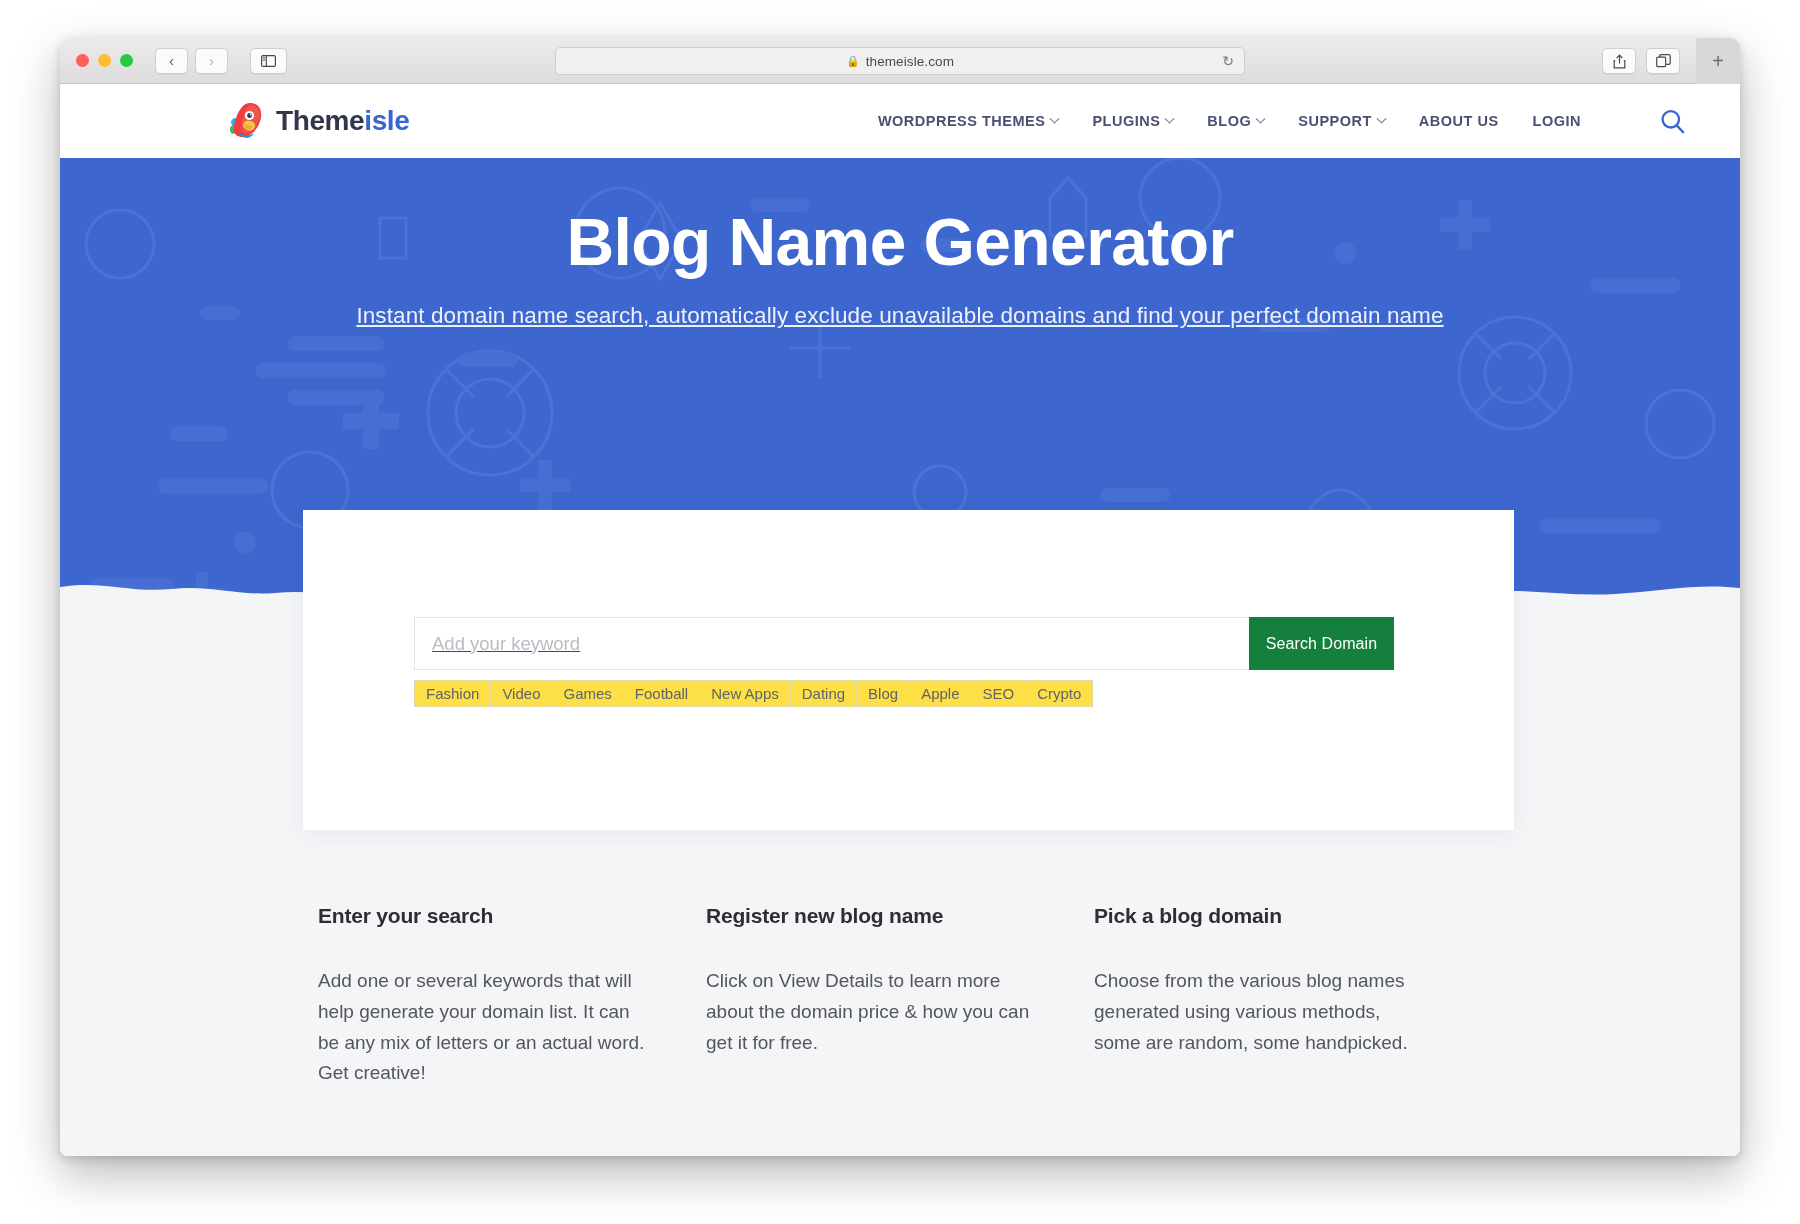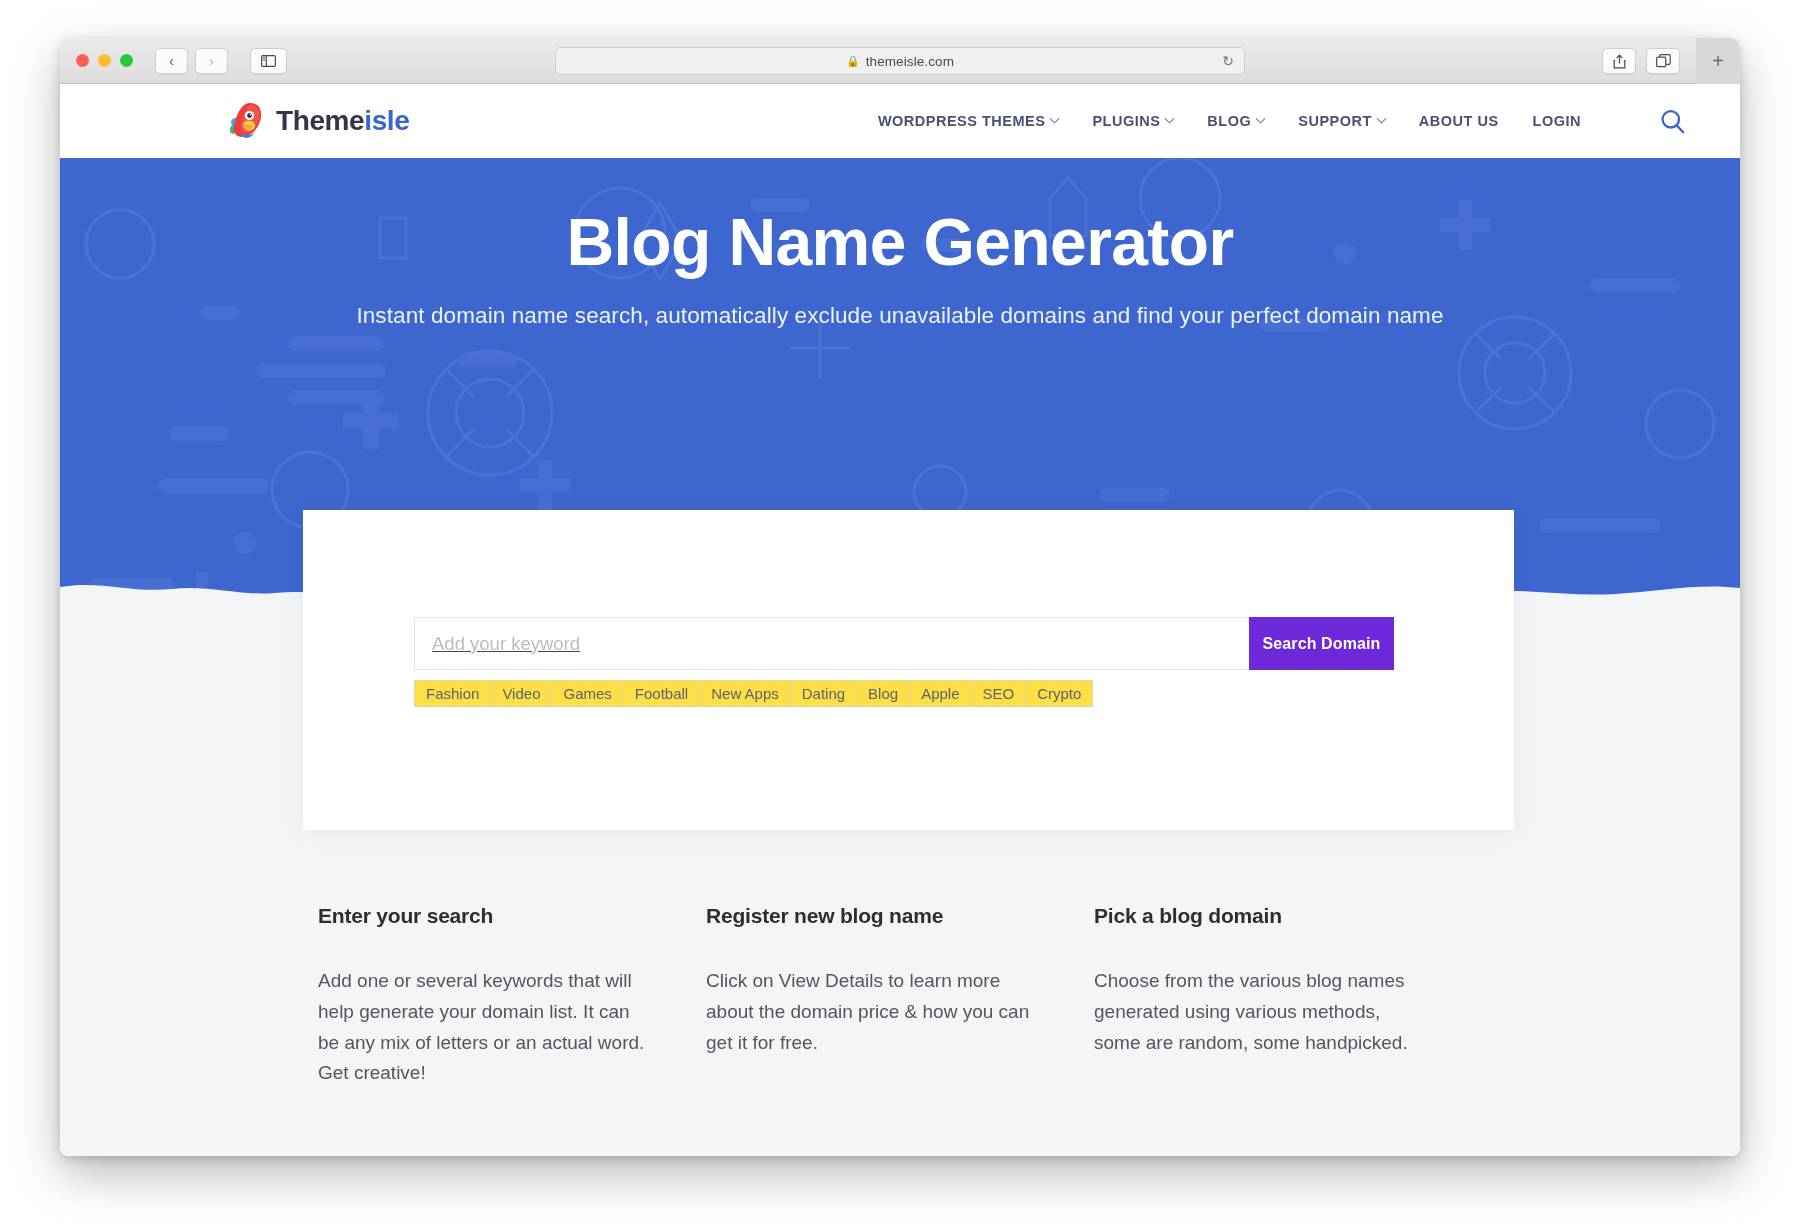--- a/index.html
+++ b/index.html
@@ -176,20 +176,21 @@
     font-weight: 700;
     letter-spacing: -0.6px;
     line-height: 1.05;
   }
   .hero-sub {
     margin-top: 26px;
     color: #edf1fb;
     font-size: 22.5px;
     font-weight: 400;
     letter-spacing: 0.1px;
+    text-decoration: underline;
   }
   .torn {
     position: absolute;
     left: 0; right: 0; bottom: -2px;
     height: 34px;
     z-index: 3;
   }
 
   
   .search-card {
@@ -218,26 +219,26 @@
     padding: 0 17px;
     font-family: "Liberation Sans", sans-serif;
     font-size: 18.5px;
     color: #44474f;
     outline: none;
     text-decoration: underline;
   }
   .search-input::placeholder { color: #b9bcc4; }
   .search-submit {
     width: 145px;
-    background: #6d28d9;
+    background: #15803d;
     border: none;
     color: #ffffff;
     font-family: "Liberation Sans", sans-serif;
     font-size: 16px;
-    font-weight: 700;
+    font-weight: 400;
     letter-spacing: 0.1px;
     cursor: pointer;
   }
   .tags {
     position: absolute;
     left: 111px;
     top: 170px;
     display: flex;
     flex-wrap: wrap;
   }

